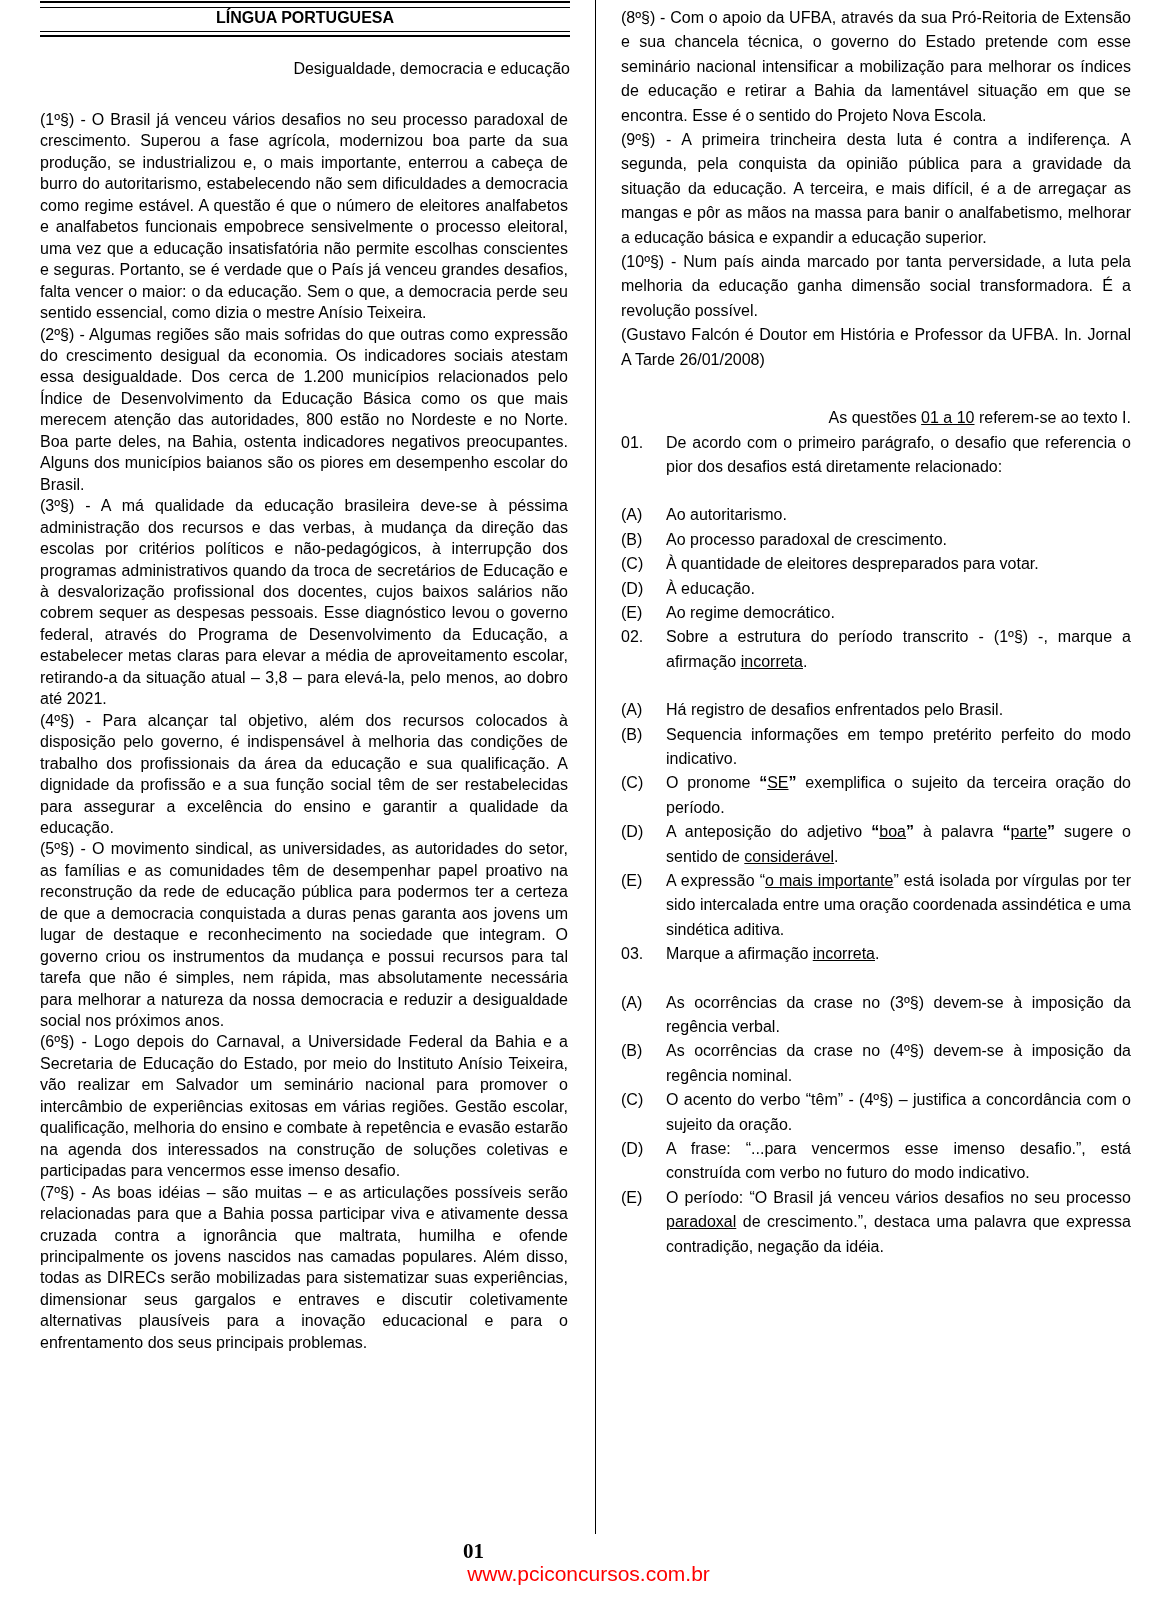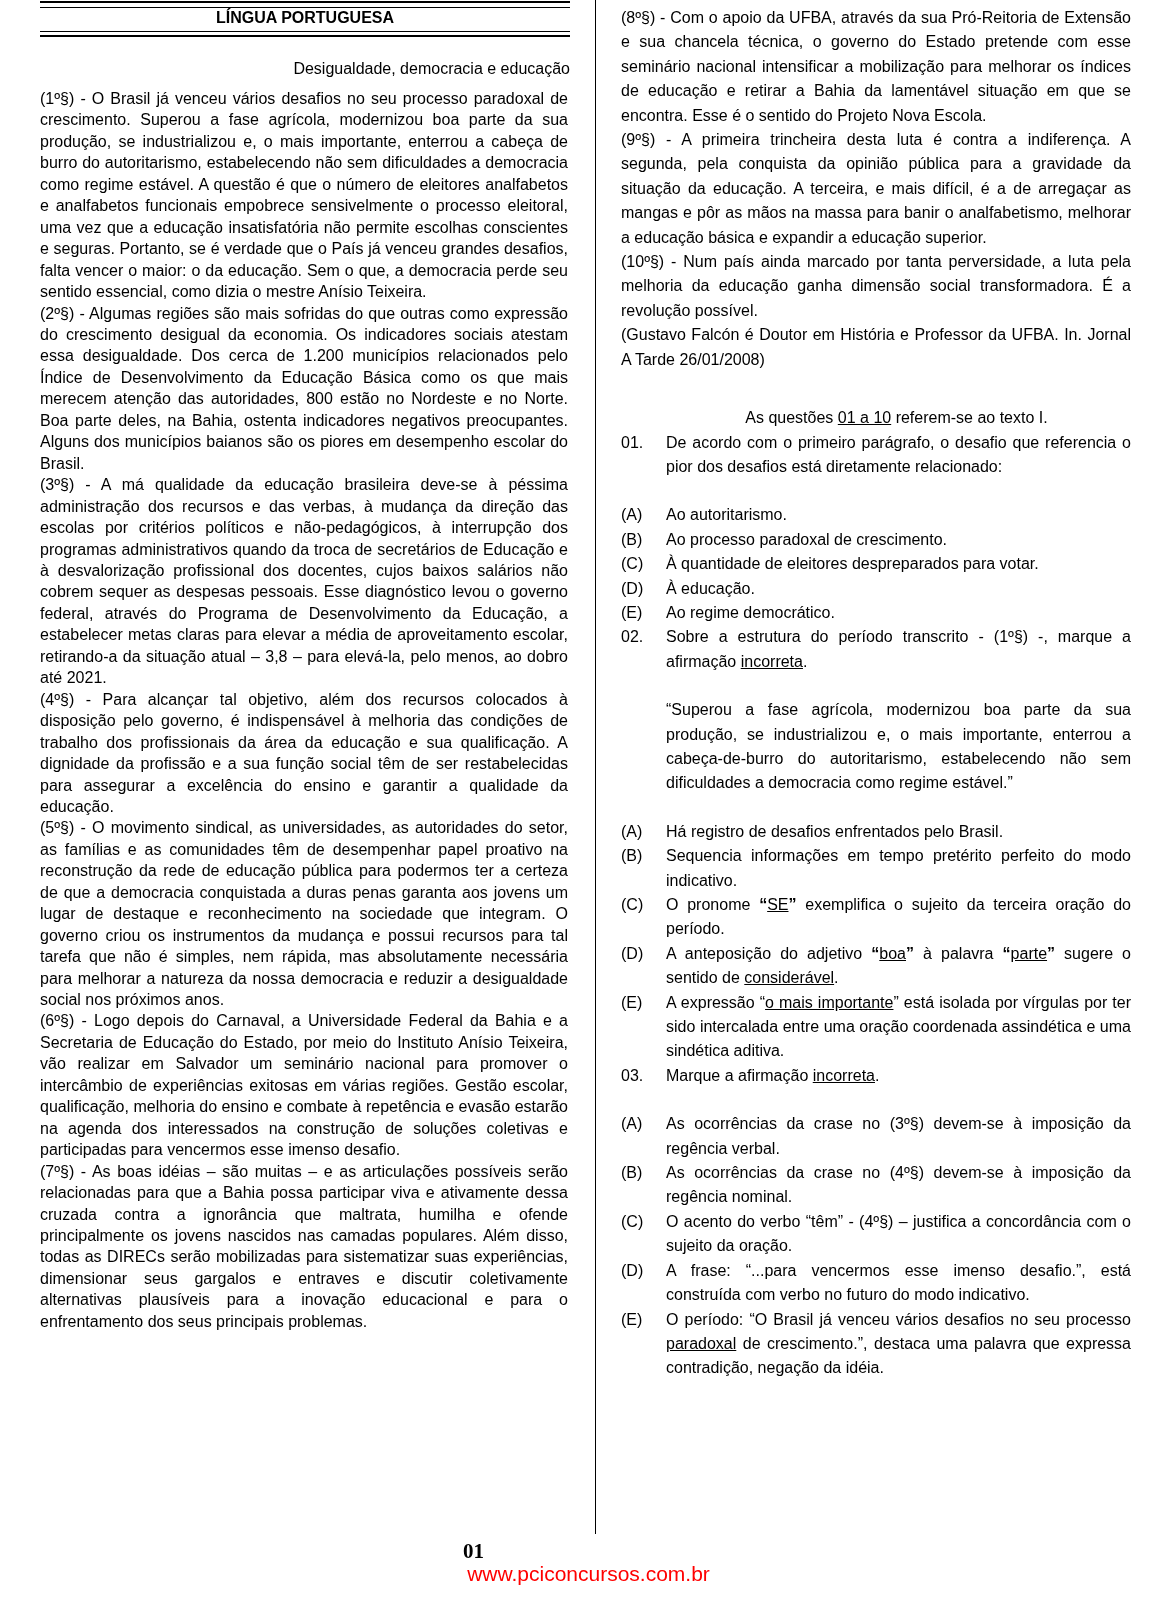--- a/index.html
+++ b/index.html
@@ -15,34 +15,34 @@
   .rule-bot { top: 31px; border-top: 1px solid #000; border-bottom: 2px solid #000; height: 3px; }
   .section-title {
     position: absolute; left: 40px; width: 530px; top: 9px;
     text-align: center; font-weight: bold; font-size: 16px; line-height: 18px;
   }
   .text-title {
     position: absolute; left: 40px; width: 530px; top: 60px;
     text-align: right; font-size: 16px; line-height: 18px;
   }
   .col-left {
-    position: absolute; left: 40px; top: 88px; width: 528px;
+    position: absolute; left: 40px; top: 109px; width: 528px;
     font-size: 16px; line-height: 21.45px; text-align: justify;
   }
   .col-left p { margin: 0; }
   .divider {
     position: absolute; left: 595px; top: 0; width: 1px; height: 1534px; background: #000;
   }
   .col-right {
     position: absolute; left: 621px; top: 6px; width: 510px;
     font-size: 16px; line-height: 24.4px; text-align: justify;
   }
   .col-right p { margin: 0; }
   .source { margin-top: 0; text-align: justify; }
-  .instruction { margin-top: 34px !important; padding-left: 41px; text-align: center; }
+  .instruction { margin-top: 34px !important; padding-left: 41px; text-align: right; }
   .u { text-decoration: underline; }
   .q { display: flex; }
   .q .num { width: 45px; flex: none; }
   .q .stem { flex: 1; text-align: justify; }
   .opts { margin-top: 24px; }
   .opt { display: flex; }
   .opt .letter { width: 45px; flex: none; }
   .opt .txt { flex: 1; text-align: justify; }
   .quote { margin-top: 24px !important; padding-left: 45px; text-align: justify; }
   .bq { font-weight: bold; }
@@ -107,21 +107,20 @@
     <div class="opt">
         <span class="letter">(E)</span>
         <span class="txt">Ao regime democrático.</span>
       </div>
   </div>
 
   <div class="q">
     <span class="num">02.</span>
     <span class="stem"><span>Sobre a estrutura do período transcrito - (1º§) -, marque a afirmação </span><span class="u">incorreta</span><span>.</span></span>
   </div>
-  <p class="quote">“Superou a fase agrícola, modernizou boa parte da sua produção, se industrializou e, o mais importante, enterrou a cabeça-de-burro do autoritarismo, estabelecendo não sem dificuldades a democracia como regime estável.”</p>
   <div class="opts">
     <div class="opt">
         <span class="letter">(A)</span>
         <span class="txt">Há registro de desafios enfrentados pelo Brasil.</span>
       </div>
     <div class="opt">
         <span class="letter">(B)</span>
         <span class="txt">Sequencia informações em tempo pretérito perfeito do modo indicativo.</span>
       </div>
     <div class="opt">

